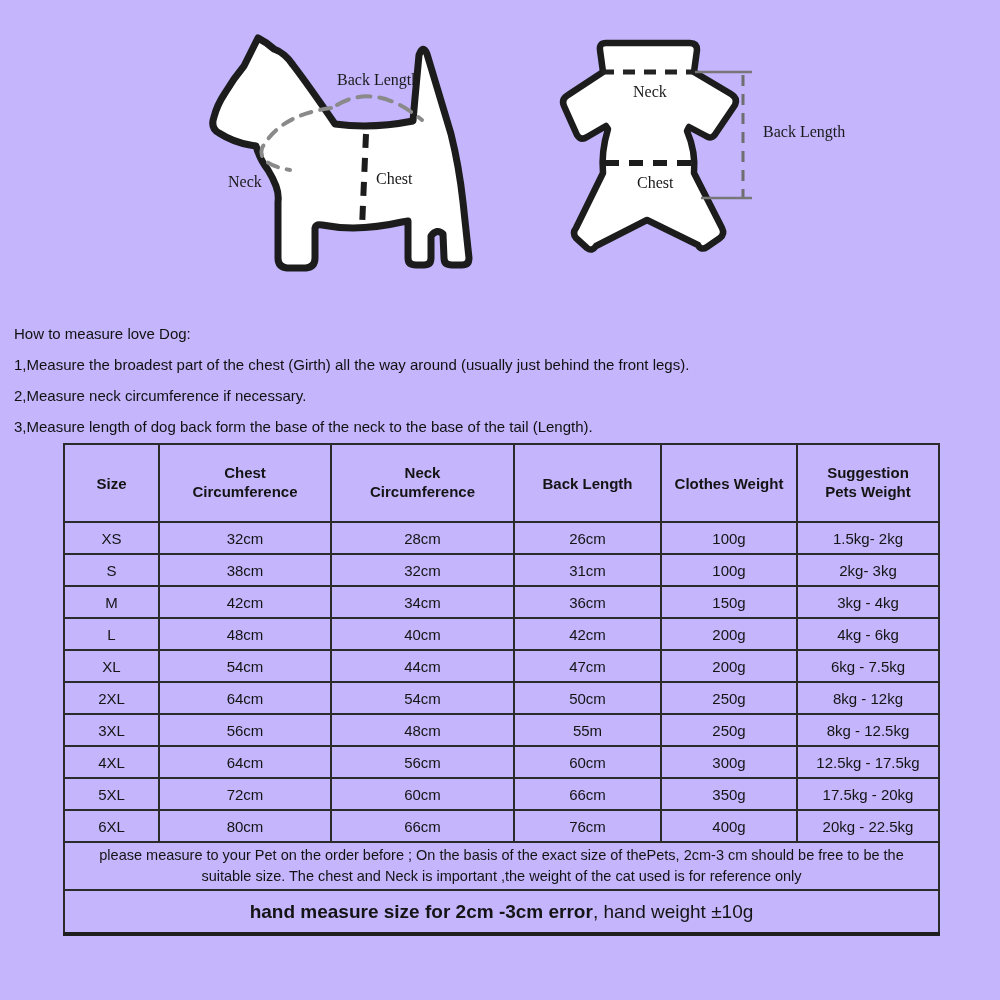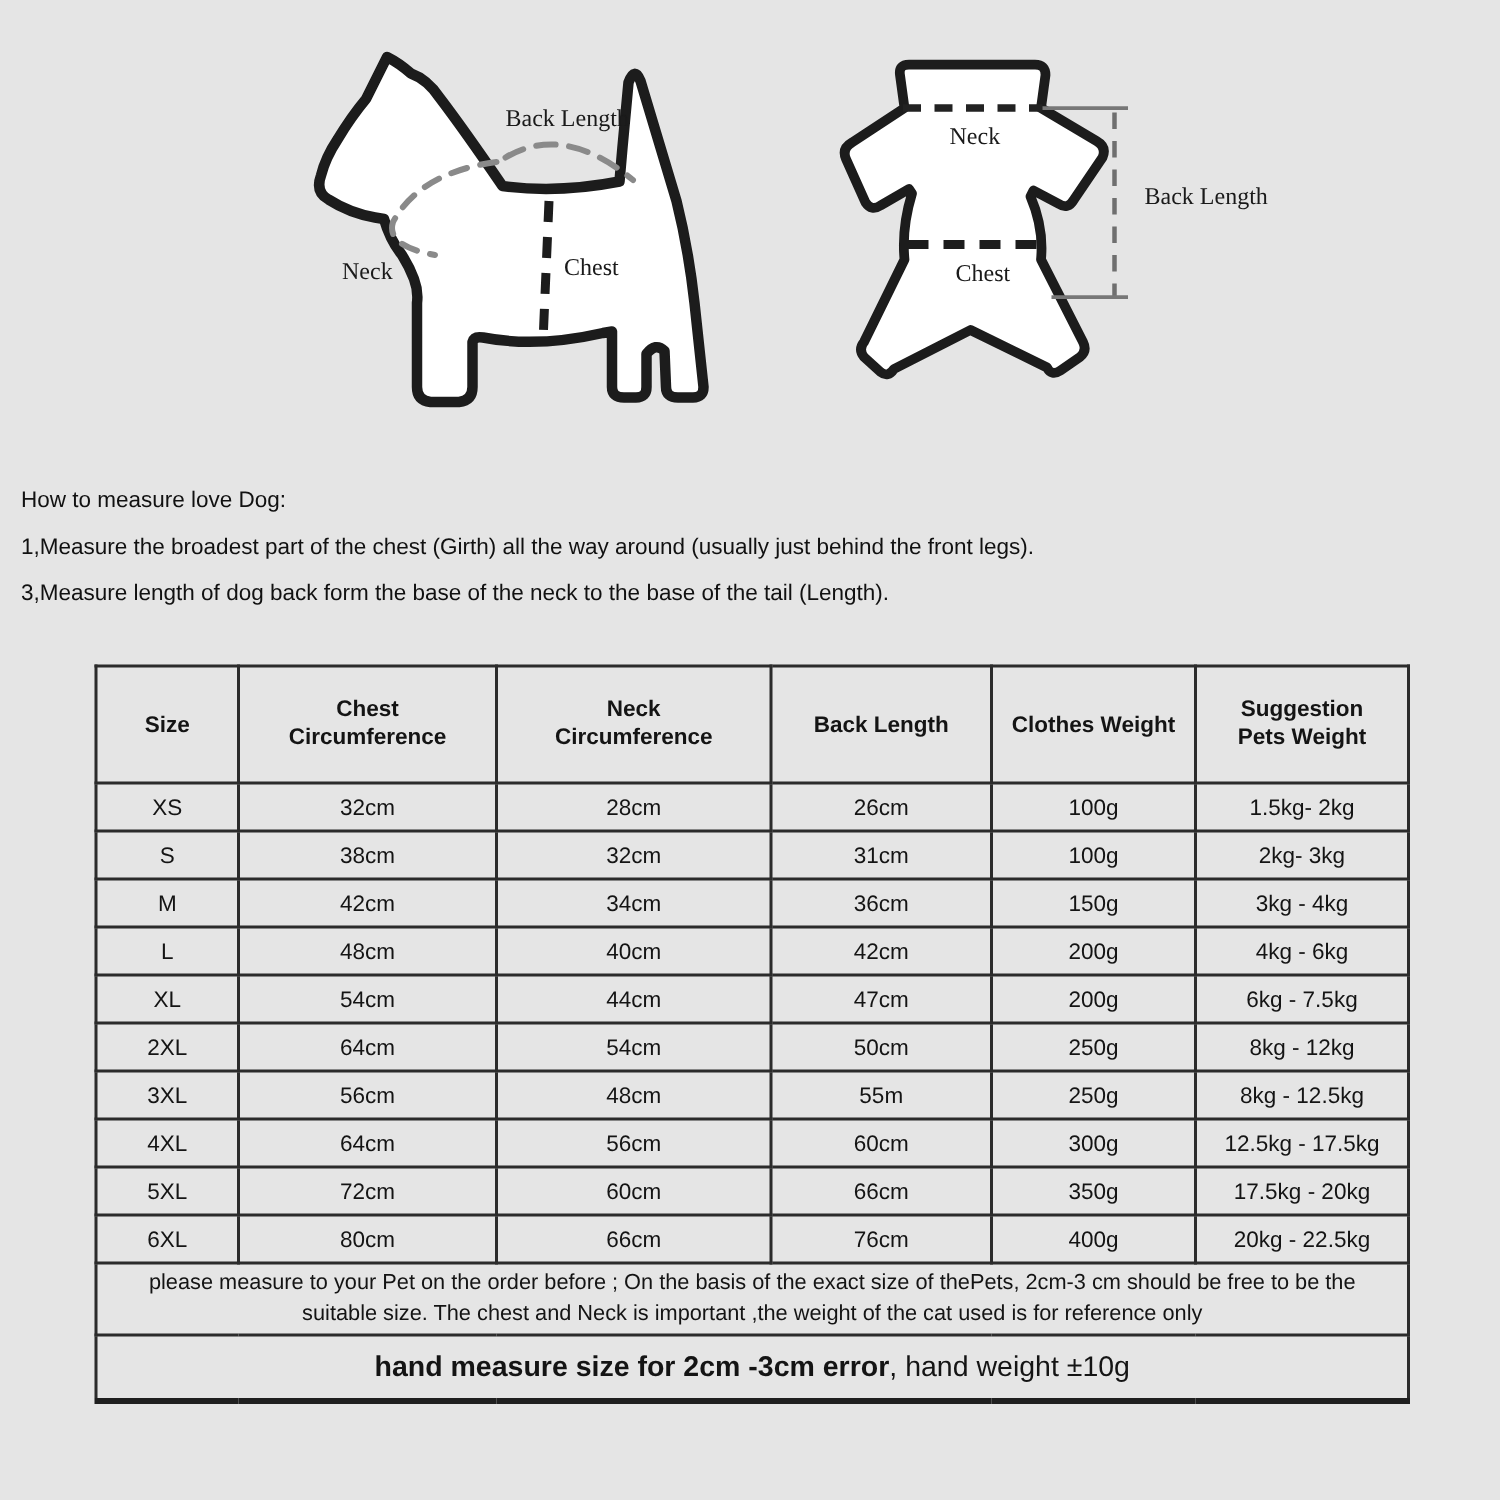--- a/index.html
+++ b/index.html
@@ -1,16 +1,16 @@
 <!DOCTYPE html>
 <html><head>
 <meta charset="utf-8">
 <style>
   html,body{margin:0;padding:0;background:#ffffff;}
-  #page{position:relative;width:1000px;height:1000px;background:#e5e5e5;overflow:hidden;
+  #page{position:relative;width:1000px;height:1000px;background:#c4b5fd;overflow:hidden;
         font-family:"Liberation Sans",sans-serif;color:#111;}
 
   
   .diagram-label{position:absolute;font-family:"Liberation Serif",serif;font-size:16px;
                  color:#1a1a1a;white-space:nowrap;}
   svg{position:absolute;}
 
   
   #instructions{position:absolute;left:14px;top:318px;width:960px;font-size:15px;line-height:31px;}
   #instructions div{white-space:nowrap;}
@@ -69,20 +69,21 @@
     <path d="M 188 45 L 188 168" fill="none" stroke="#6f6f6f" stroke-width="3" stroke-dasharray="11 8"></path>
     <path d="M 146 168 L 197 168" fill="none" stroke="#777777" stroke-width="2.5"></path>
   </svg>
   <div class="diagram-label" style="left:633px;top:83px;">Neck</div>
   <div class="diagram-label" style="left:637px;top:174px;">Chest</div>
   <div class="diagram-label" style="left:763px;top:123px;">Back Length</div>
 
   <div id="instructions">
     <div>How to measure love Dog:</div>
     <div>1,Measure the broadest part of the chest (Girth) all the way around (usually just behind the front legs).</div>
+    <div>2,Measure neck circumference if necessary.</div>
     <div>3,Measure length of dog back form the base of the neck to the base of the tail (Length).</div>
   </div>
 
   <div id="table-wrap">
     <table class="size-tbl">
       <colgroup>
         <col style="width:95px">
           <col style="width:172px">
           <col style="width:183px">
         <col style="width:147px">

